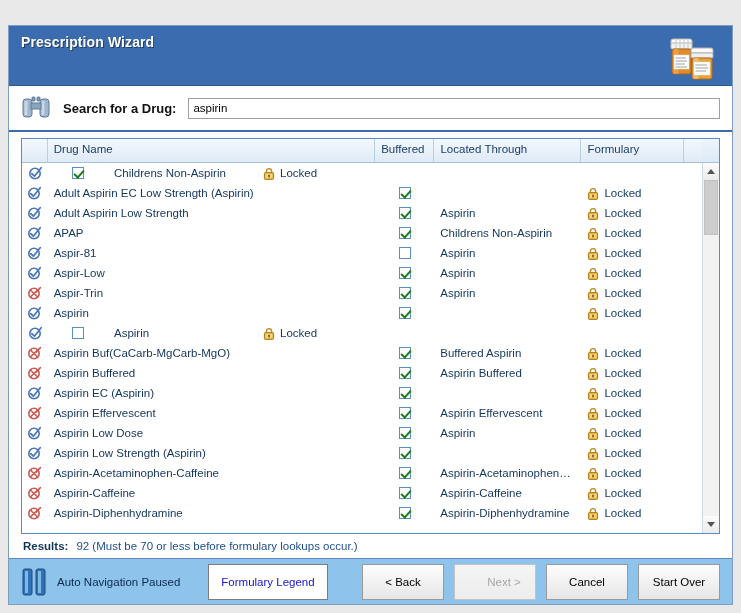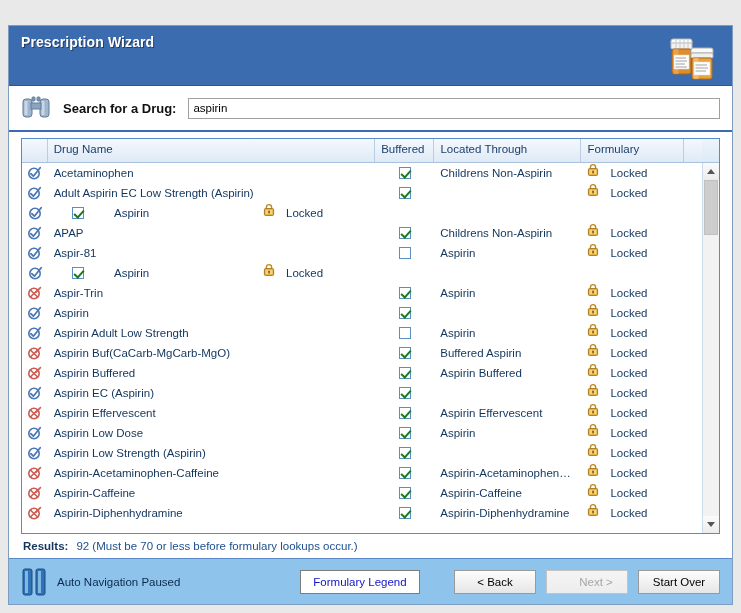--- a/index.html
+++ b/index.html
@@ -146,21 +146,21 @@
   }
   .row .cell {
     padding: 0 6px;
     overflow: hidden;
     white-space: nowrap;
     height: 20px;
     line-height: 20px;
   }
   .row .c-icon { padding: 0; display: flex; align-items: center; justify-content: center; }
   .row .c-gen  { display: flex; align-items: center; justify-content: center; padding: 0; }
-  .row .c-form { display: flex; align-items: flex-start; padding: 0 6px; gap: 11px; }
+  .row .c-form { display: flex; align-items: center; padding: 0 6px; gap: 5px; }
 
   .status-icon { width: 15px; height: 14px; display: block; }
 
   .chk {
     width: 12px; height: 12px;
     border: 1px solid #5a8fc4;
     background: #ffffff;
     position: relative;
   }
   .chk.on::after {
@@ -233,21 +233,21 @@
     color: #0d2a4d;
     flex: 0 0 auto;
   }
   .footer-buttons {
     margin-left: auto;
     display: flex;
     align-items: center;
     gap: 10px;
   }
   .btn {
-    height: 24px;
+    height: 36px;
     min-width: 82px;
     padding: 0 10px;
     font-family: "Liberation Sans", sans-serif;
     font-size: 11.5px;
     color: #000;
     background: linear-gradient(#fdfdfd,#e6e6e6);
     border: 1px solid #9a9a9a;
     cursor: pointer;
     white-space: nowrap;
   }
@@ -331,21 +331,20 @@
 
         <div class="grid-body-outer">
           <div class="grid-rows" id="rows">
               <div class="row">
                 <div class="cell c-icon">
                   <svg class="status-icon" viewBox="0 0 15 14">
       <circle cx="7" cy="7.5" r="5.2" fill="none" stroke="#4a77b5" stroke-width="1.6"></circle>
       <path d="M3.8 7.6 L6.4 10.2 L13.2 1.8" fill="none" stroke="#4a77b5" stroke-width="1.8" stroke-linecap="round" stroke-linejoin="round"></path>
     </svg>
                 </div>
-                <div class="cell c-name">Acetaminophen</div>
                 <div class="cell c-gen">
                   <span class="chk on"></span>
                 </div>
                 <div class="cell c-loc">Childrens Non-Aspirin</div>
                 <div class="cell c-form">
                   <svg class="lock" viewBox="0 0 12 13">
       <path d="M3.4 6 V4.2 a2.6 2.6 0 0 1 5.2 0 V6" fill="none" stroke="#c08a1e" stroke-width="1.4"></path>
       <rect x="1.4" y="5.6" width="9.2" height="6.8" rx="1" fill="#e8b33c" stroke="#a9781a"></rect>
       <rect x="2.6" y="6.8" width="6.8" height="4.4" fill="#fbe199" opacity=".7"></rect>
       <rect x="5.3" y="7.6" width="1.5" height="3" rx=".7" fill="#7a5610"></rect>
@@ -377,20 +376,21 @@
                 </div>
                 <div class="cell c-tail"></div>
               </div>
               <div class="row">
                 <div class="cell c-icon">
                   <svg class="status-icon" viewBox="0 0 15 14">
       <circle cx="7" cy="7.5" r="5.2" fill="none" stroke="#4a77b5" stroke-width="1.6"></circle>
       <path d="M3.8 7.6 L6.4 10.2 L13.2 1.8" fill="none" stroke="#4a77b5" stroke-width="1.8" stroke-linecap="round" stroke-linejoin="round"></path>
     </svg>
                 </div>
+                <div class="cell c-name">Adult Aspirin Low Strength</div>
                 <div class="cell c-gen">
                   <span class="chk on"></span>
                 </div>
                 <div class="cell c-loc">Aspirin</div>
                 <div class="cell c-form">
                   <svg class="lock" viewBox="0 0 12 13">
       <path d="M3.4 6 V4.2 a2.6 2.6 0 0 1 5.2 0 V6" fill="none" stroke="#c08a1e" stroke-width="1.4"></path>
       <rect x="1.4" y="5.6" width="9.2" height="6.8" rx="1" fill="#e8b33c" stroke="#a9781a"></rect>
       <rect x="2.6" y="6.8" width="6.8" height="4.4" fill="#fbe199" opacity=".7"></rect>
       <rect x="5.3" y="7.6" width="1.5" height="3" rx=".7" fill="#7a5610"></rect>
@@ -445,20 +445,21 @@
                 </div>
                 <div class="cell c-tail"></div>
               </div>
               <div class="row">
                 <div class="cell c-icon">
                   <svg class="status-icon" viewBox="0 0 15 14">
       <circle cx="7" cy="7.5" r="5.2" fill="none" stroke="#4a77b5" stroke-width="1.6"></circle>
       <path d="M3.8 7.6 L6.4 10.2 L13.2 1.8" fill="none" stroke="#4a77b5" stroke-width="1.8" stroke-linecap="round" stroke-linejoin="round"></path>
     </svg>
                 </div>
+                <div class="cell c-name">Aspir-Low</div>
                 <div class="cell c-gen">
                   <span class="chk on"></span>
                 </div>
                 <div class="cell c-loc">Aspirin</div>
                 <div class="cell c-form">
                   <svg class="lock" viewBox="0 0 12 13">
       <path d="M3.4 6 V4.2 a2.6 2.6 0 0 1 5.2 0 V6" fill="none" stroke="#c08a1e" stroke-width="1.4"></path>
       <rect x="1.4" y="5.6" width="9.2" height="6.8" rx="1" fill="#e8b33c" stroke="#a9781a"></rect>
       <rect x="2.6" y="6.8" width="6.8" height="4.4" fill="#fbe199" opacity=".7"></rect>
       <rect x="5.3" y="7.6" width="1.5" height="3" rx=".7" fill="#7a5610"></rect>
@@ -514,21 +515,20 @@
                 </div>
                 <div class="cell c-tail"></div>
               </div>
               <div class="row">
                 <div class="cell c-icon">
                   <svg class="status-icon" viewBox="0 0 15 14">
       <circle cx="7" cy="7.5" r="5.2" fill="none" stroke="#4a77b5" stroke-width="1.6"></circle>
       <path d="M3.8 7.6 L6.4 10.2 L13.2 1.8" fill="none" stroke="#4a77b5" stroke-width="1.8" stroke-linecap="round" stroke-linejoin="round"></path>
     </svg>
                 </div>
-                <div class="cell c-name">Aspirin Adult Low Strength</div>
                 <div class="cell c-gen">
                   <span class="chk "></span>
                 </div>
                 <div class="cell c-loc">Aspirin</div>
                 <div class="cell c-form">
                   <svg class="lock" viewBox="0 0 12 13">
       <path d="M3.4 6 V4.2 a2.6 2.6 0 0 1 5.2 0 V6" fill="none" stroke="#c08a1e" stroke-width="1.4"></path>
       <rect x="1.4" y="5.6" width="9.2" height="6.8" rx="1" fill="#e8b33c" stroke="#a9781a"></rect>
       <rect x="2.6" y="6.8" width="6.8" height="4.4" fill="#fbe199" opacity=".7"></rect>
       <rect x="5.3" y="7.6" width="1.5" height="3" rx=".7" fill="#7a5610"></rect>
@@ -778,18 +778,19 @@
         <rect x="15" y="2" width="9" height="26" rx="2" fill="#2f72b5" stroke="#1d4c80"></rect>
         <rect x="4" y="4" width="3" height="22" fill="#8fc4ea" opacity=".85"></rect>
         <rect x="17" y="4" width="3" height="22" fill="#8fc4ea" opacity=".85"></rect>
       </svg>
       <span class="footer-status">Auto Navigation Paused</span>
 
       <div class="footer-buttons">
         <button class="btn legend">Formulary Legend</button>
         <button class="btn">&lt; Back</button>
         <button class="btn disabled">Next &gt;</button>
+        <button class="btn">Cancel</button>
         <button class="btn">Start Over</button>
       </div>
     </div>
 
   </div>
 </div>
 
 </body></html>

